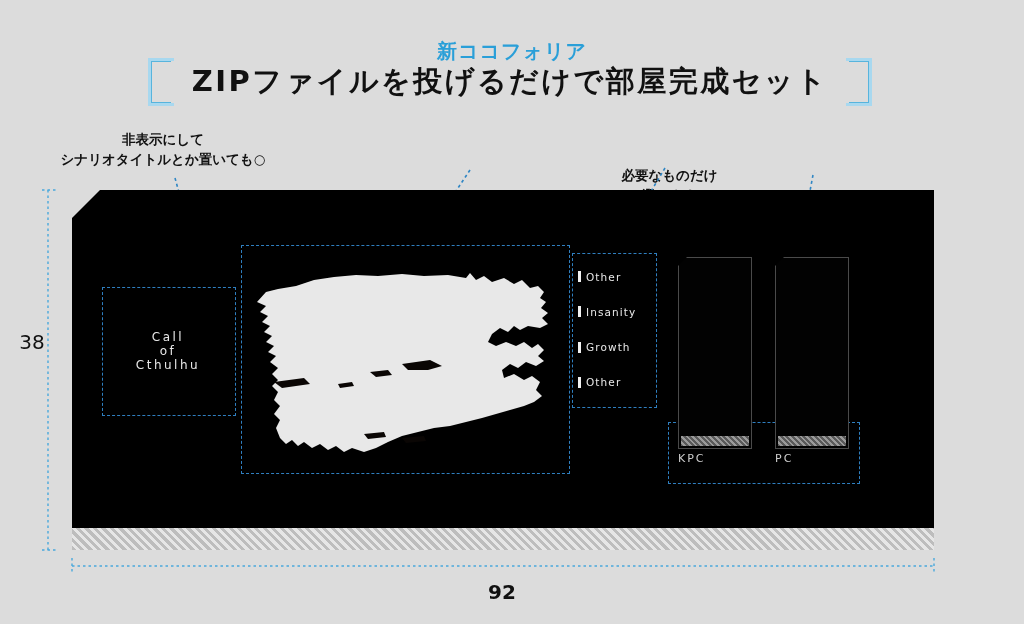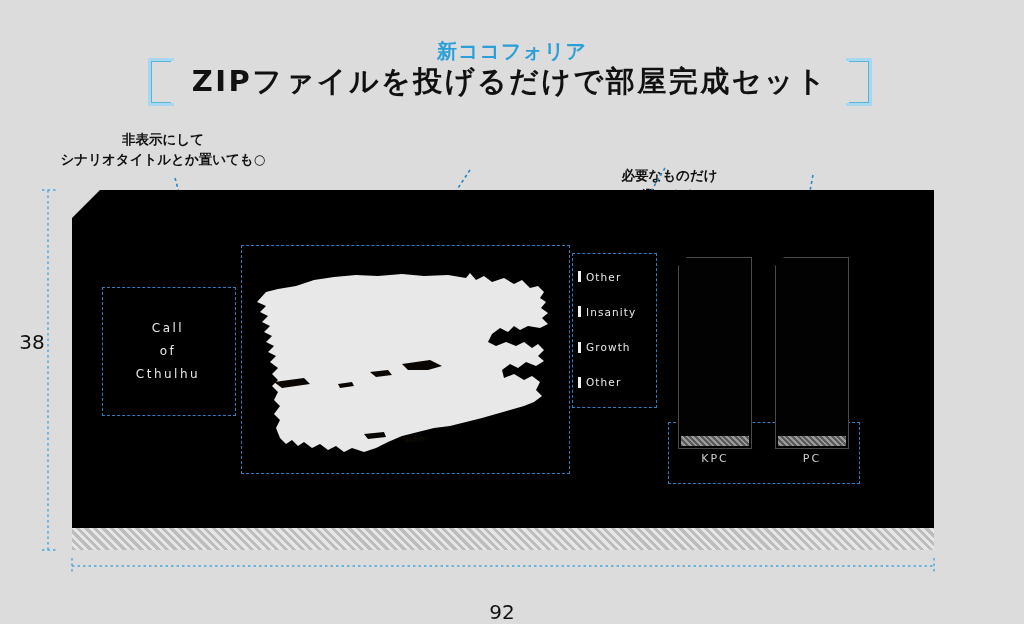--- a/index.html
+++ b/index.html
@@ -102,21 +102,20 @@
   #box-fg{left:241px;top:245px;width:327px;height:227px;}
   #box-menu{left:572px;top:253px;width:83px;height:153px;}
   #box-stands{left:668px;top:422px;width:190px;height:60px;}
 
   
   #cthulhu{
     position:absolute;
     left:102px;top:287px;width:132px;height:127px;
     display:flex;flex-direction:column;
     align-items:center;justify-content:center;
-    gap:9px;
     color:#e8e8e8;
     font-size:12px;
     letter-spacing:2.5px;
     font-family:"DejaVu Sans",sans-serif;
   }
 
   
   #brush{
     position:absolute;
     left:252px;top:256px;width:306px;height:208px;
@@ -161,37 +160,36 @@
         #5a5a5a 0 2px, #9a9a9a 2px 4px);
   }
   .stand-hatch.h1{left:681px;top:436px;width:68px;}
   .stand-hatch.h2{left:778px;top:436px;width:68px;}
 
   .stand-label{
     position:absolute;
     color:#cfcfcf;
     font-size:11px;
     letter-spacing:2px;
-    text-align:center;
     font-family:"DejaVu Sans",sans-serif;
   }
   .stand-label.l1{left:678px;top:452px;width:74px;}
   .stand-label.l2{left:775px;top:452px;width:74px;}
 
   
   .dim-val{
     position:absolute;
     font-size:20px;
     font-weight:400;
     color:#111;
     font-family:"DejaVu Sans",sans-serif;
     text-align:center;
   }
   #dim-h{left:12px;top:330px;width:40px;}
-  #dim-w{left:462px;top:600px;width:80px;}
+  #dim-w{left:462px;top:580px;width:80px;font-weight:bold;}
 </style>
 </head>
 <body>
 
 <div class="stage">
 
   <div class="kicker">新ココフォリア</div>
 
   <div class="title-row">
     <span class="brk left"></span>

